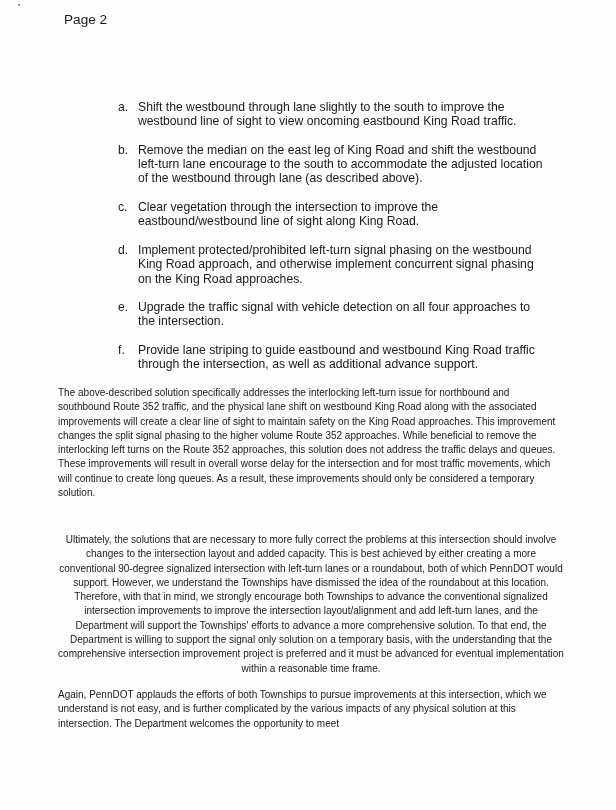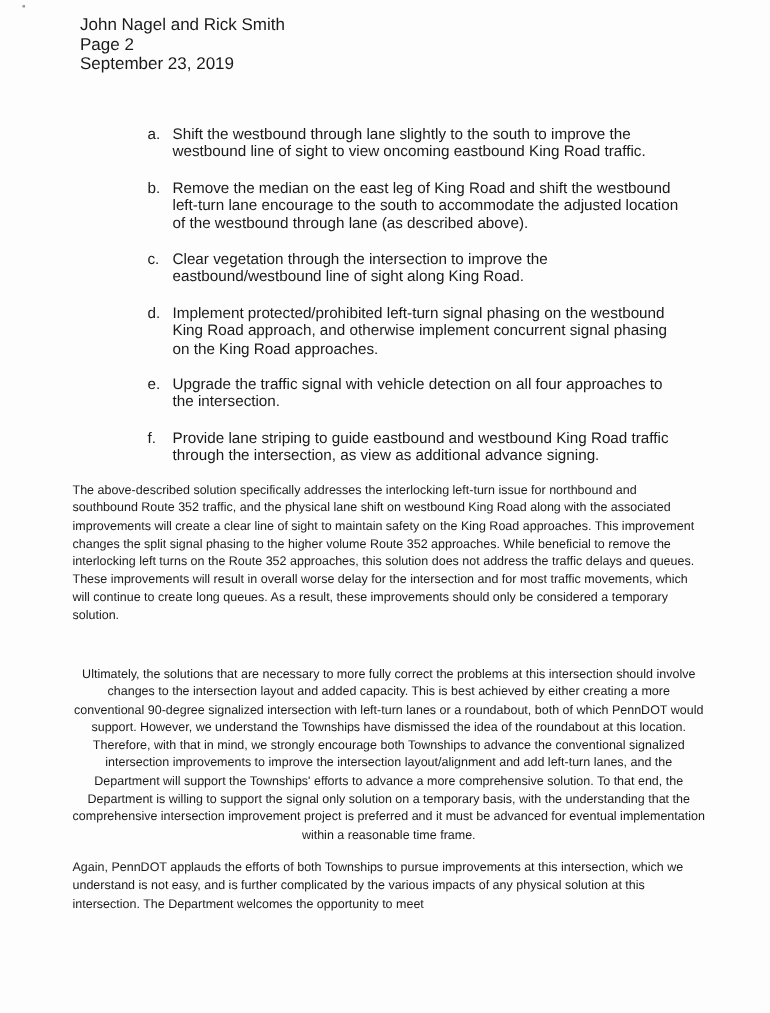--- a/index.html
+++ b/index.html
@@ -71,23 +71,21 @@
       background: #999;
     }
   </style>
 </head>
 <body>
 
 <div class="page">
   <div class="tick"></div>
 
   <div class="header">
-    <div>John Nagel and Rick Smith</div>
     <div>Page 2</div>
-    <div>September 23, 2019</div>
   </div>
 
   <ul class="list">
     <li class="list-item">
       <span class="list-marker">a.</span>
       <span>Shift the westbound through lane slightly to the south to improve the westbound line of sight to view oncoming eastbound King Road traffic.</span>
     </li>
     <li class="list-item">
       <span class="list-marker">b.</span>
       <span>Remove the median on the east leg of King Road and shift the westbound left-turn lane encourage to the south to accommodate the adjusted location of the westbound through lane (as described above).</span>
@@ -99,20 +97,20 @@
     <li class="list-item">
       <span class="list-marker">d.</span>
       <span>Implement protected/prohibited left-turn signal phasing on the westbound King Road approach, and otherwise implement concurrent signal phasing on the King Road approaches.</span>
     </li>
     <li class="list-item">
       <span class="list-marker">e.</span>
       <span>Upgrade the traffic signal with vehicle detection on all four approaches to the intersection.</span>
     </li>
     <li class="list-item">
       <span class="list-marker">f.</span>
-      <span>Provide lane striping to guide eastbound and westbound King Road traffic through the intersection, as view as additional advance signing.</span>
+      <span>Provide lane striping to guide eastbound and westbound King Road traffic through the intersection, as well as additional advance support.</span>
     </li>
   </ul>
 
   <p class="para" id="para1">The above-described solution specifically addresses the interlocking left-turn issue for northbound and southbound Route 352 traffic, and the physical lane shift on westbound King Road along with the associated improvements will create a clear line of sight to maintain safety on the King Road approaches.  This improvement changes the split signal phasing to the higher volume Route 352 approaches.  While beneficial to remove the interlocking left turns on the Route 352 approaches, this solution does not address the traffic delays and queues.  These improvements will result in overall worse delay for the intersection and for most traffic movements, which will continue to create long queues.  As a result, these improvements should only be considered a temporary solution.</p>
   <p class="para" id="para2">Ultimately, the solutions that are necessary to more fully correct the problems at this intersection should involve changes to the intersection layout and added capacity.  This is best achieved by either creating a more conventional 90-degree signalized intersection with left-turn lanes or a roundabout, both of which PennDOT would support.  However, we understand the Townships have dismissed the idea of the roundabout at this location.  Therefore, with that in mind, we strongly encourage both Townships to advance the conventional signalized intersection improvements to improve the intersection layout/alignment and add left-turn lanes, and the Department will support the Townships' efforts to advance a more comprehensive solution.  To that end, the Department is willing to support the signal only solution on a temporary basis, with the understanding that the comprehensive intersection improvement project is preferred and it must be advanced for eventual implementation within a reasonable time frame.</p>
   <p class="para" id="para3">Again, PennDOT applauds the efforts of both Townships to pursue improvements at this intersection, which we understand is not easy, and is further complicated by the various impacts of any physical solution at this intersection.  The Department welcomes the opportunity to meet</p>
 </div>
 
 </body></html>

